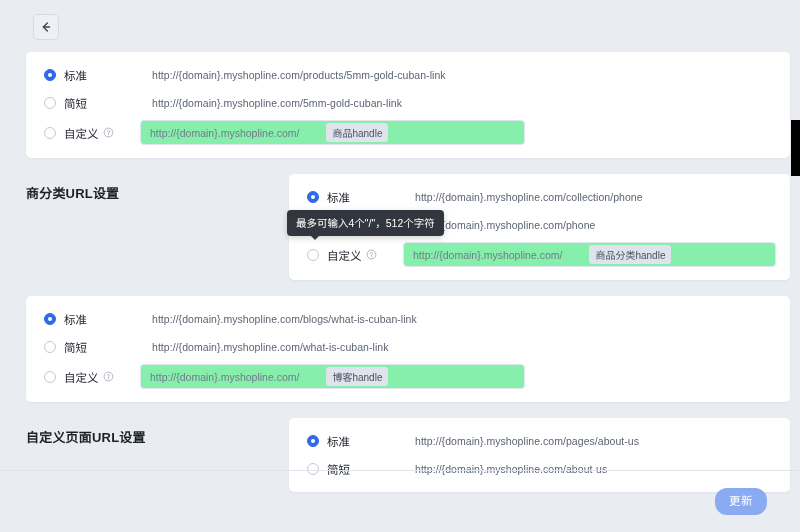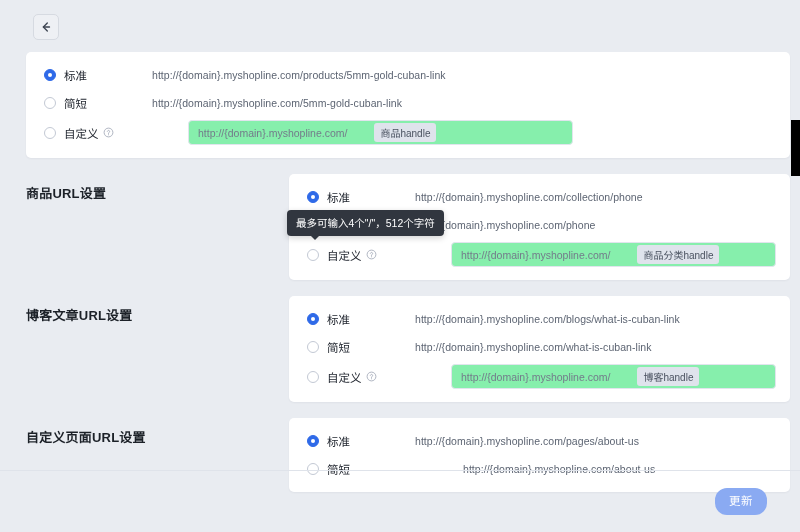--- a/index.html
+++ b/index.html
@@ -115,21 +115,21 @@
     min-height: 40px;
   }
 
   
   .option-row {
     display: flex;
     align-items: center;
     min-height: 22px;
     margin-bottom: 6px;
   }
-  .option-row:last-child { margin-bottom: 0; gap: 48px; }
+  .option-row:last-child { margin-bottom: 0; }
   .option-row.with-input { margin-top: 4px; margin-bottom: 1px; }
 
   .radio-label {
     display: flex;
     align-items: center;
     width: 96px;
     flex: 0 0 96px;
     cursor: pointer;
   }
 
@@ -339,21 +339,21 @@
             </svg>
           </label>
           <div class="custom-input">
             <span class="input-prefix">http://{domain}.myshopline.com/</span>
             <span class="input-chip">商品handle</span>
           </div>
         </div>
       </div>
     </div>
     <div class="section">
-      <div class="section-title">商品URL设置</div>
+      <div class="section-title">商分类URL设置</div>
       <div class="section-card">
         <div class="option-row">
           <label class="radio-label">
             <span class="radio checked"></span>
             <span class="radio-text">标准</span>
           </label>
           <div class="url-preview">http://{domain}.myshopline.com/collection/phone</div>
         </div>
         <div class="option-row">
           <label class="radio-label">
@@ -373,21 +373,20 @@
             </svg>
           </label>
           <div class="custom-input">
             <span class="input-prefix">http://{domain}.myshopline.com/</span>
             <span class="input-chip">商品分类handle</span>
           </div>
         </div>
       </div>
     </div>
     <div class="section">
-      <div class="section-title">博客文章URL设置</div>
       <div class="section-card">
         <div class="option-row">
           <label class="radio-label">
             <span class="radio checked"></span>
             <span class="radio-text">标准</span>
           </label>
           <div class="url-preview">http://{domain}.myshopline.com/blogs/what-is-cuban-link</div>
         </div>
         <div class="option-row">
           <label class="radio-label">

